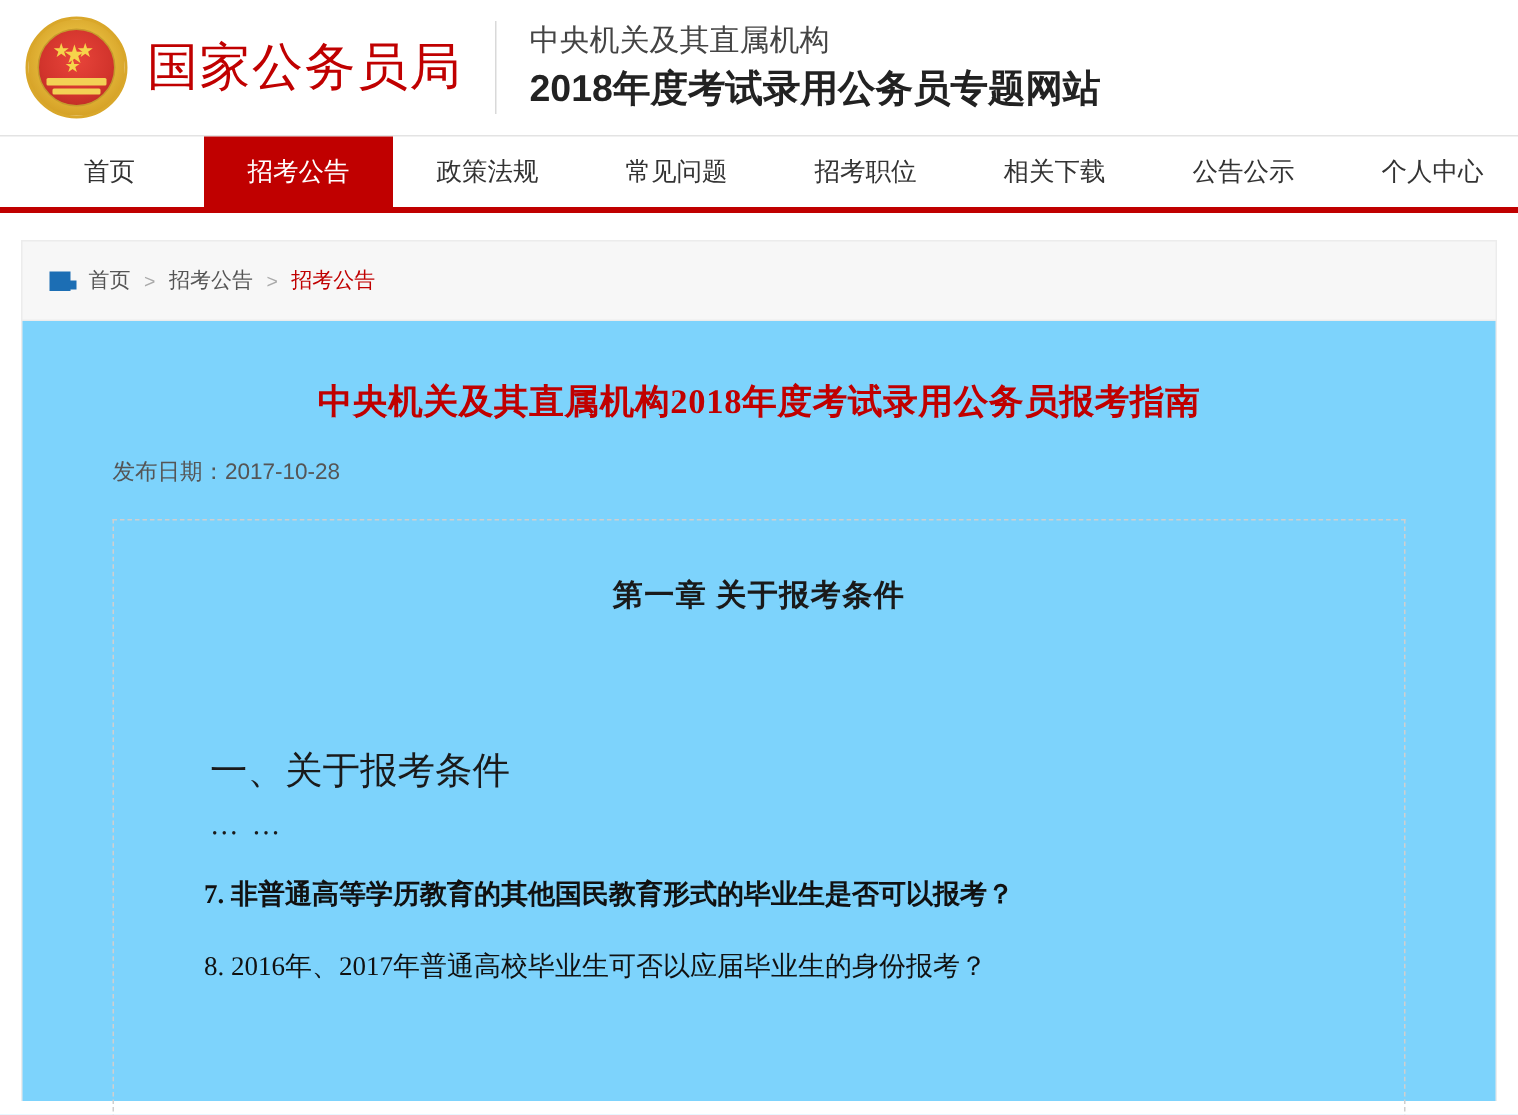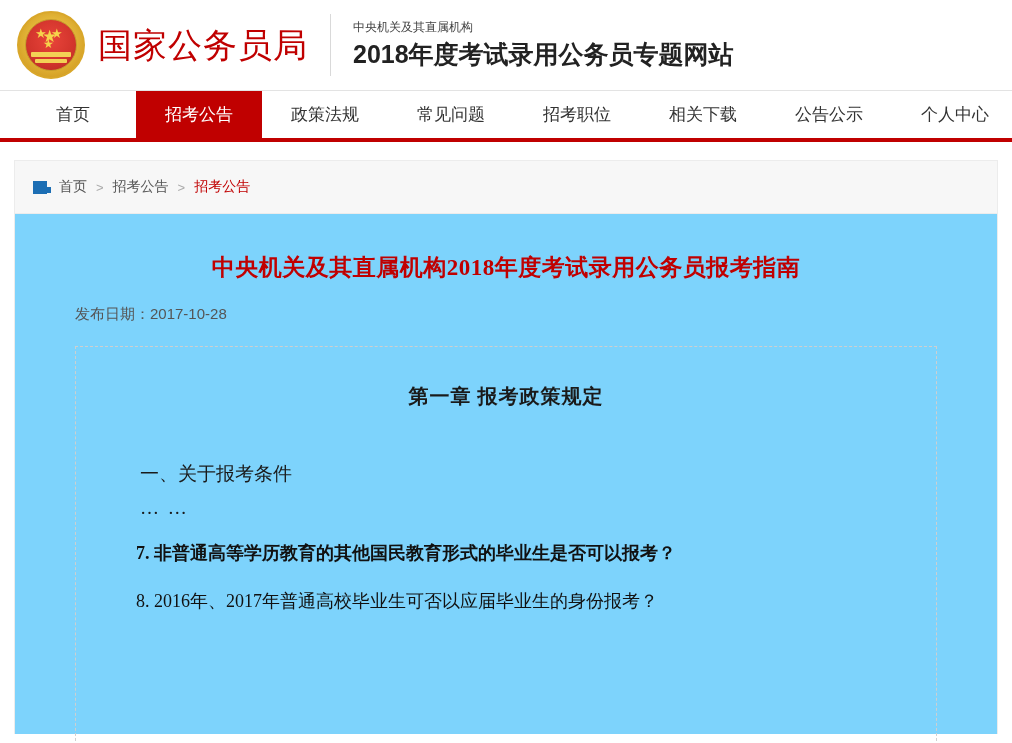--- a/index.html
+++ b/index.html
@@ -74,21 +74,21 @@
     margin-right: 22px;
     white-space: nowrap;
   }
   .divider-v {
     width: 1px; height: 62px;
     background: #d9d9d9;
     margin-right: 22px;
   }
   .title-block { line-height: 1.25; }
   .title-line1 {
-    font-size: 12px;
+    font-size: 20px;
     color: #444;
     margin-bottom: 4px;
   }
   .title-line2 {
     font-size: 25px;
     font-weight: bold;
     color: #222;
   }
 
   
@@ -183,22 +183,22 @@
     font-family: "Liberation Serif", serif;
   }
   .chapter {
     text-align: center;
     font-size: 20px;
     font-weight: bold;
     color: #1a1a1a;
     letter-spacing: 1px;
   }
   .sect {
-    margin-top: 51px;
-    font-size: 19px;
+    margin-top: 87px;
+    font-size: 25px;
     color: #1a1a1a;
     padding-left: 18px;
   }
   .ellipsis {
     margin-top: 10px;
     font-size: 19px;
     color: #1a1a1a;
     padding-left: 18px;
     letter-spacing: 2px;
   }
@@ -270,21 +270,21 @@
     <span class="crumb-link">招考公告</span>
     <span class="crumb-sep">&gt;</span>
     <span class="crumb-link current">招考公告</span>
   </div>
 
   <div class="article">
     <div class="doc-title">中央机关及其直属机构2018年度考试录用公务员报考指南</div>
     <div class="doc-date">发布日期：2017-10-28</div>
 
     <div class="doc-body">
-      <div class="chapter">第一章  报考政策规定</div>
+      <div class="chapter">第一章  关于报考条件</div>
       <div class="sect">一、关于报考条件</div>
       <div class="ellipsis">… …</div>
       <div class="qn">7. 非普通高等学历教育的其他国民教育形式的毕业生是否可以报考？</div>
       <div class="qn2">8. 2016年、2017年普通高校毕业生可否以应届毕业生的身份报考？</div>
     </div>
   </div>
 
 </div>
 
 </body></html>

